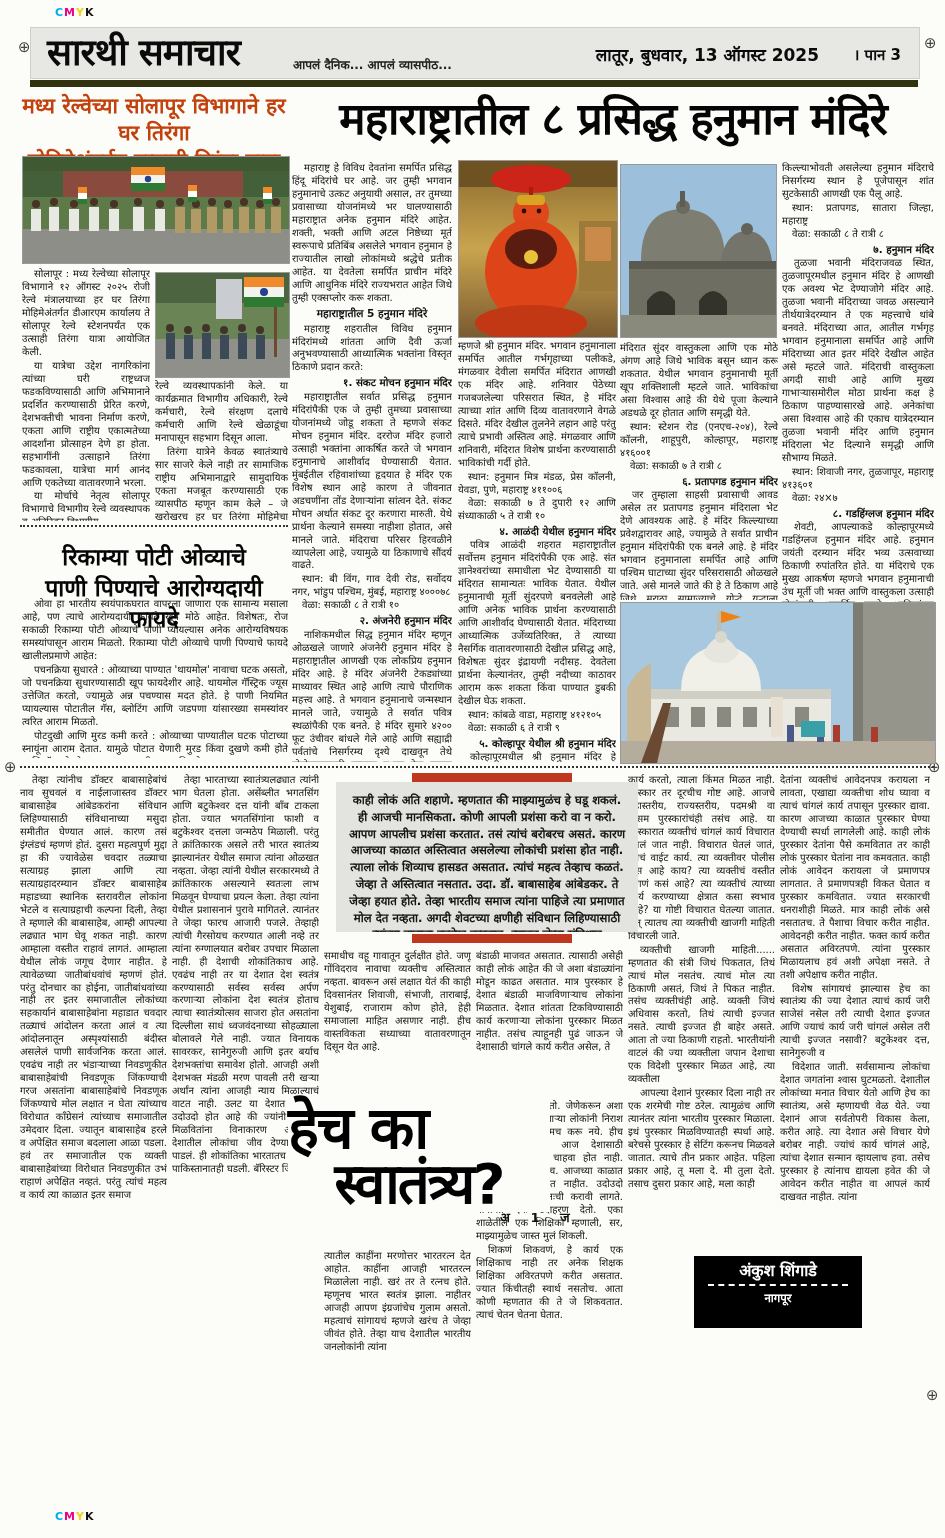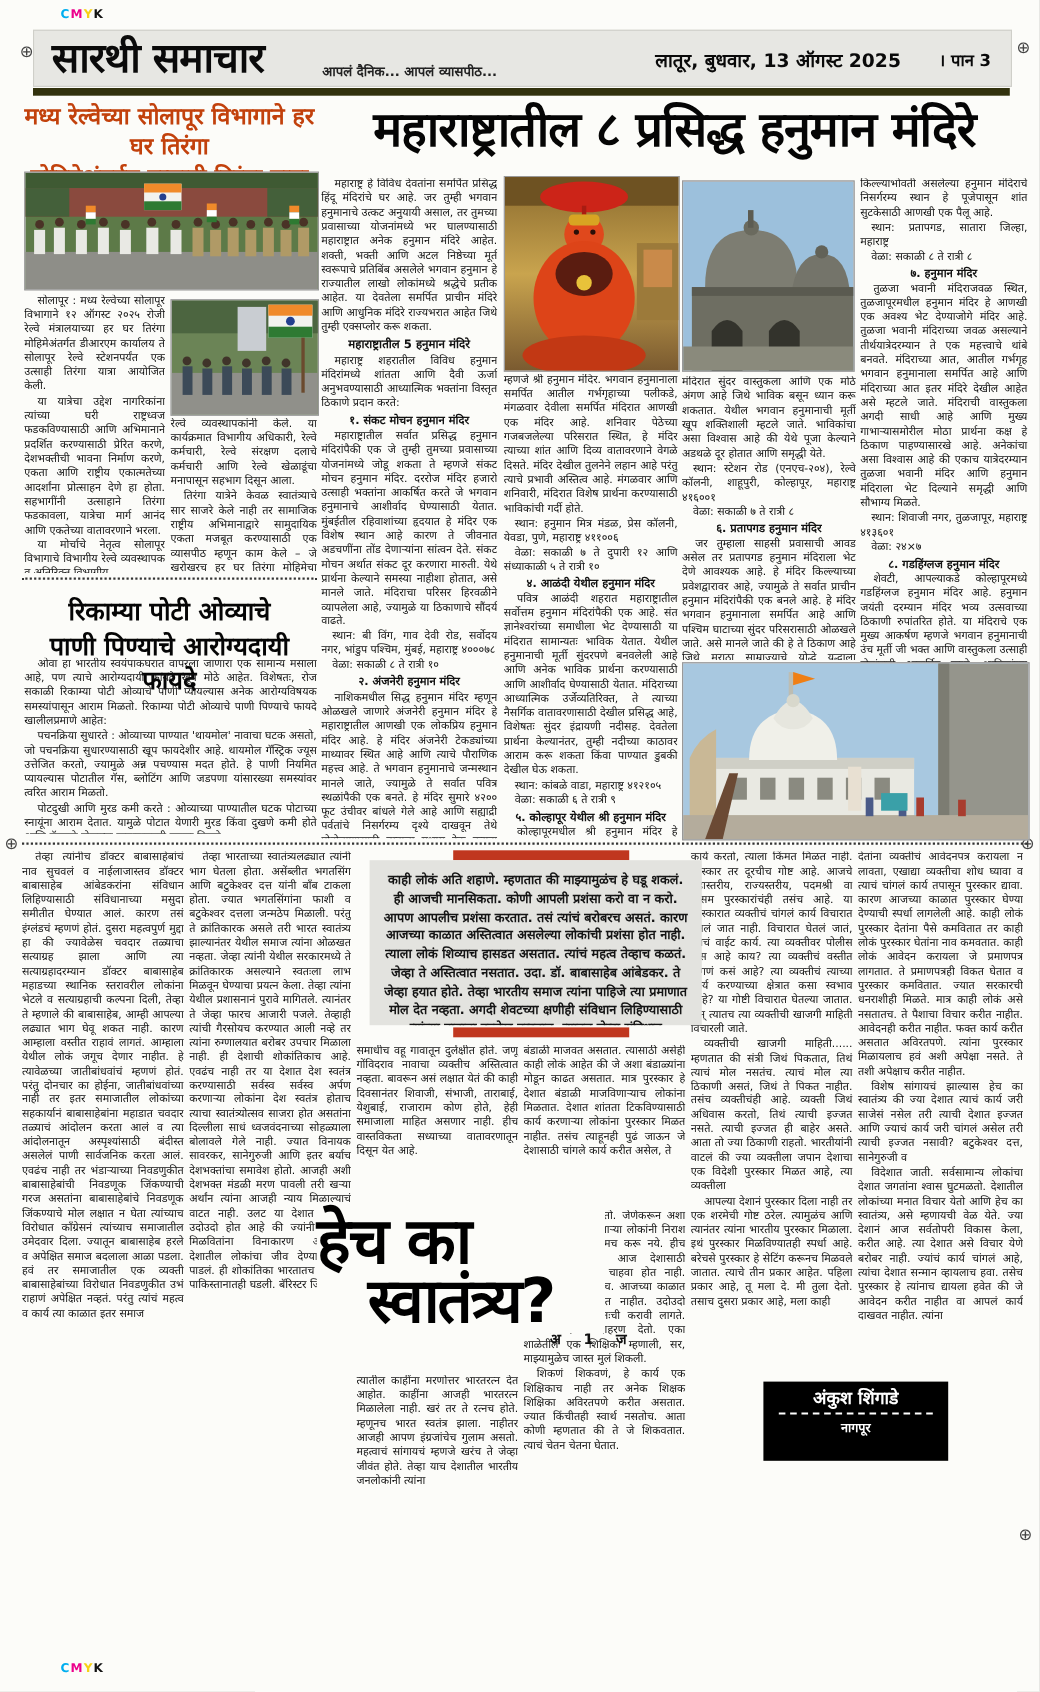--- a/index.html
+++ b/index.html
@@ -14,21 +14,21 @@
   .mast-tag{font-size:12px;font-weight:bold;color:#222;}
   .mast-date{font-size:17px;font-weight:bold;color:#0a0a0a;}
   .mast-page{font-size:15px;font-weight:bold;color:#0a0a0a;}
   .rule{background:#32320e;}
   .hl-left{font-size:21px;font-weight:bold;text-align:center;line-height:1.3;color:#c2410c;}
   .hl-main{font-size:44px;font-weight:bold;text-align:center;line-height:1.05;color:#050505;letter-spacing:-1px;}
   .hl-health{font-size:23px;font-weight:bold;text-align:center;line-height:1.35;color:#050505;}
   .col{font-size:9.9px;line-height:1.31;text-align:justify;overflow:hidden;}
   .bp{margin:0 0 1px 0;text-indent:12px;}
   .bp.ni{text-indent:0;}
-  .sec-t{font-weight:bold;text-align:center;font-size:10.3px;margin:2px 0 1px 0;}
+  .sec-t{font-weight:bold;text-align:right;font-size:10.3px;margin:2px 0 1px 0;}
   .sub-t{font-weight:bold;text-align:center;font-size:10.6px;margin:2px 0;}
   .meta{margin:0;text-indent:10px;}
   .dotted{border-top:2px dotted #333;height:0;}
   .photo{overflow:hidden;border:1px solid #999;background:#ccc;}
   .leadbox{background:#e3e3df;padding:10px 12px;font-size:11.6px;font-weight:bold;
            text-align:center;line-height:1.45;color:#141414;overflow:hidden;}
   .redbar{background:#c0371f;height:9px;}
   .essay-hl{font-weight:bold;color:#000;line-height:0.98;letter-spacing:-2px;}
   .essay-hl .l1{font-size:58px;}
   .essay-hl .l2{font-size:56px;text-align:center;}

